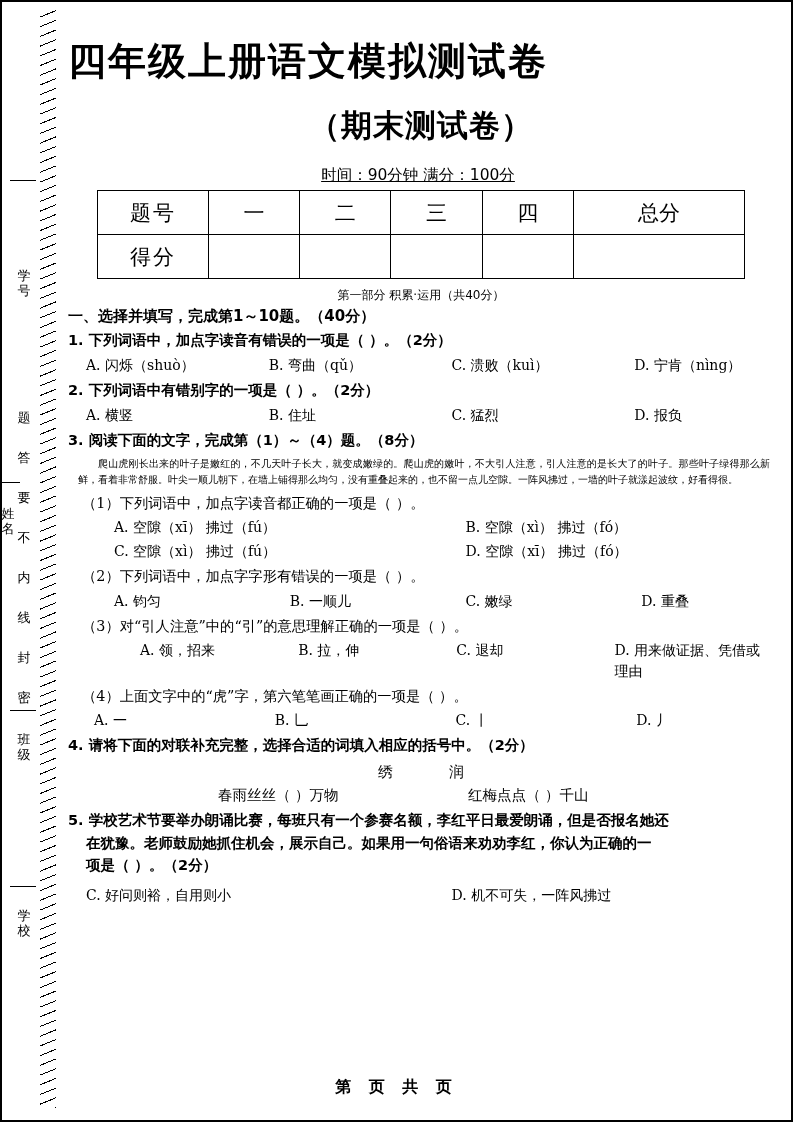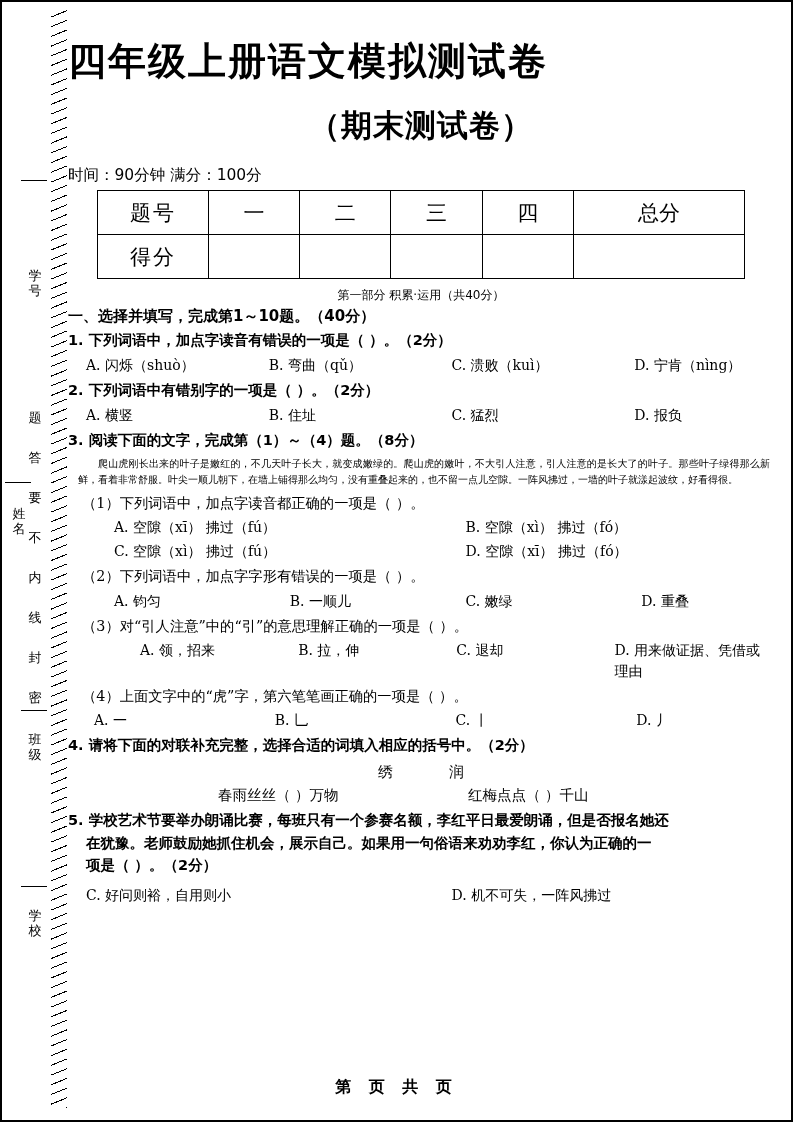--- a/index.html
+++ b/index.html
@@ -12,21 +12,21 @@
     overflow:hidden;
   }
   .page{
     position:absolute;inset:0;
     border:2px solid #000;
     box-sizing:border-box;
   }
   
   .binding{
     position:absolute;
-    left:19px;top:8px;
+    left:8px;top:8px;
     width:48px;height:1098px;
     box-sizing:border-box;
   }
   .binding .hatch{
     position:absolute;left:30px;top:0;width:16px;height:100%;
     background:repeating-linear-gradient(
       -22deg,
       #000 0px,#000 1px,
       transparent 1px,transparent 9px);
   }
@@ -52,24 +52,25 @@
   }
   h2.subtitle{
     font-family:"DejaVu Sans","Liberation Sans",sans-serif;
     font-weight:bold;
     font-size:31px;
     text-align:center;
     margin:18px 0 0 0;
     letter-spacing:1px;
   }
   .meta{
-    text-align:left;
+    text-align:center;
     font-size:15.5px;
     margin:18px 6px 4px 0;
     font-family:"DejaVu Sans","Liberation Sans",sans-serif;
+    text-decoration:underline;
   }
   table.scores{
     border-collapse:collapse;
     margin:4px auto 0 auto;
     width:648px;
   }
   table.scores td{
     border:1.5px solid #000;
     height:41px;
     text-align:center;

